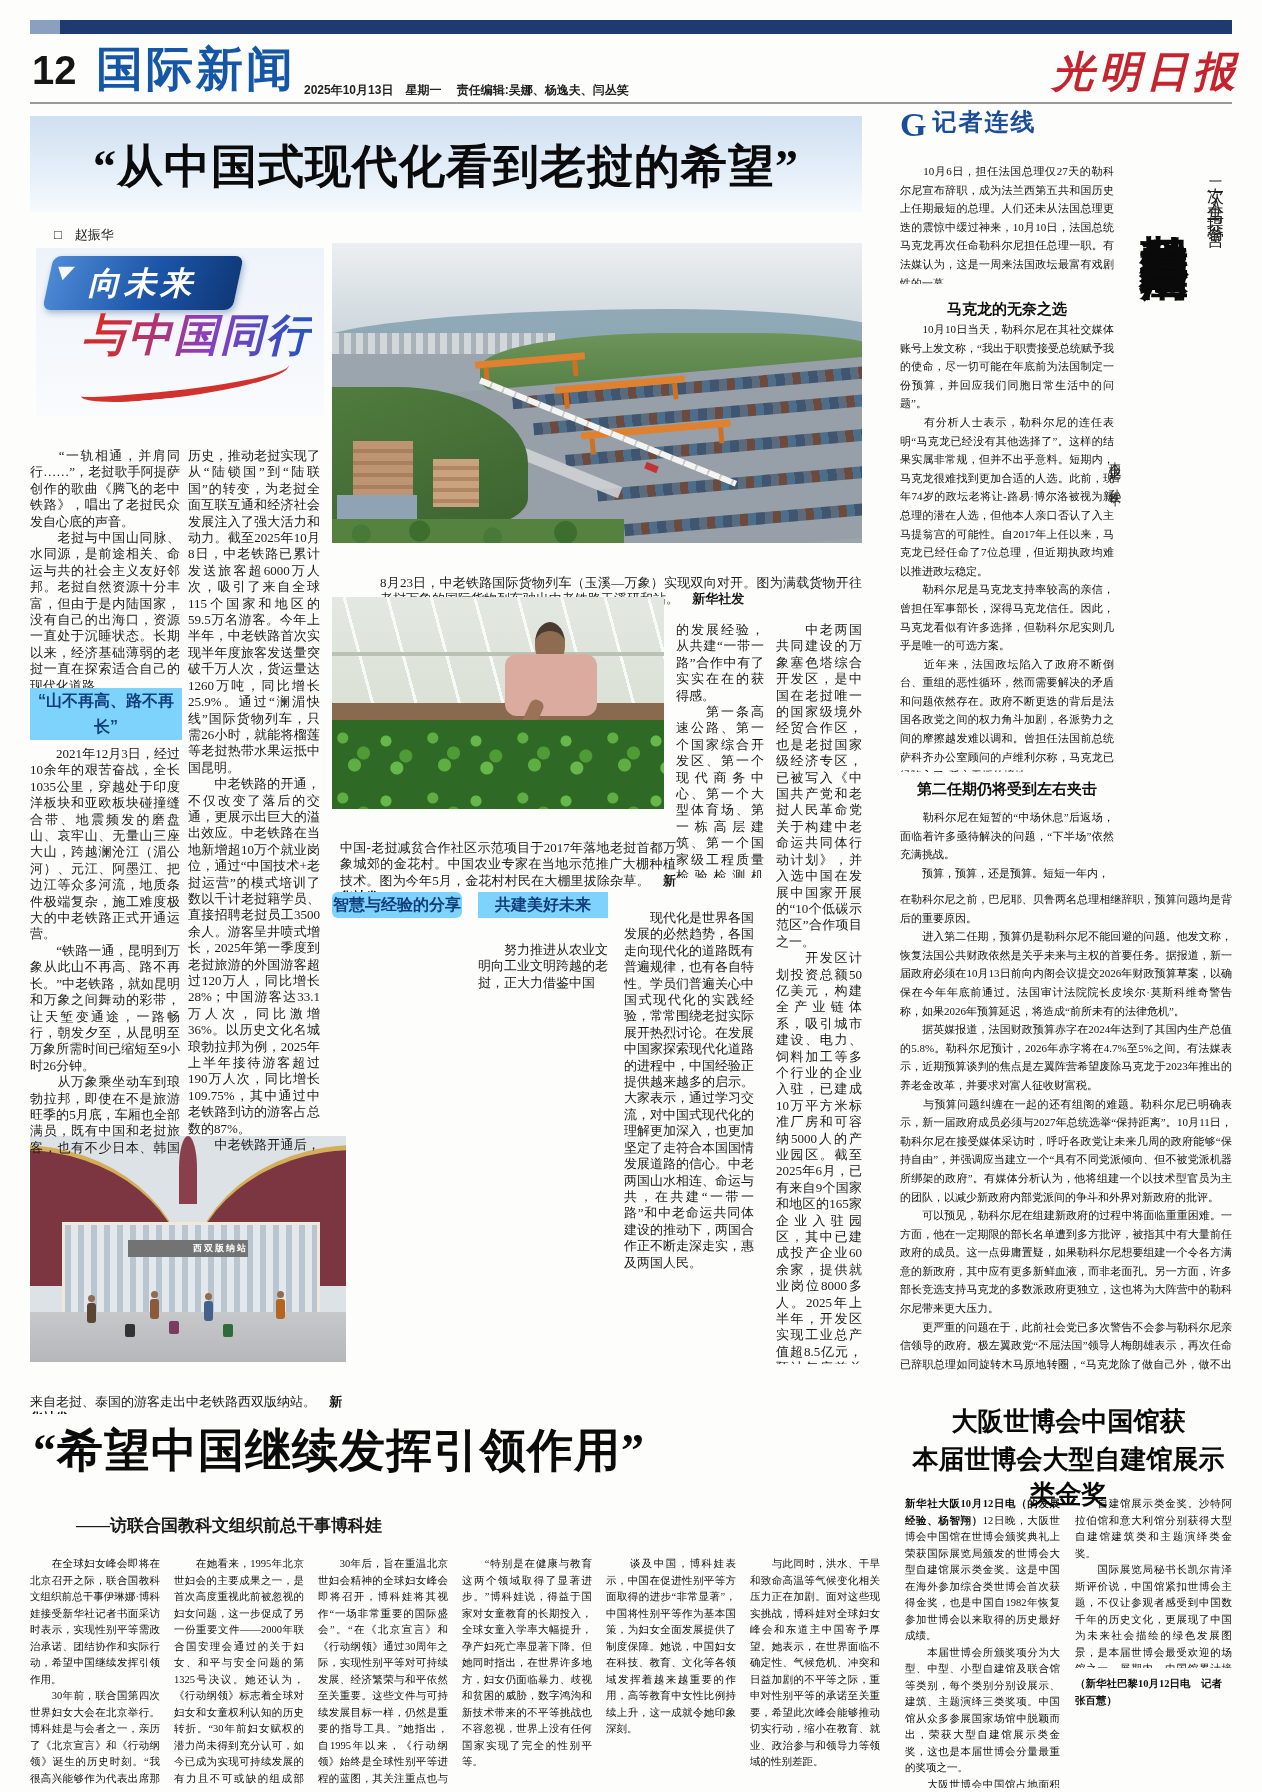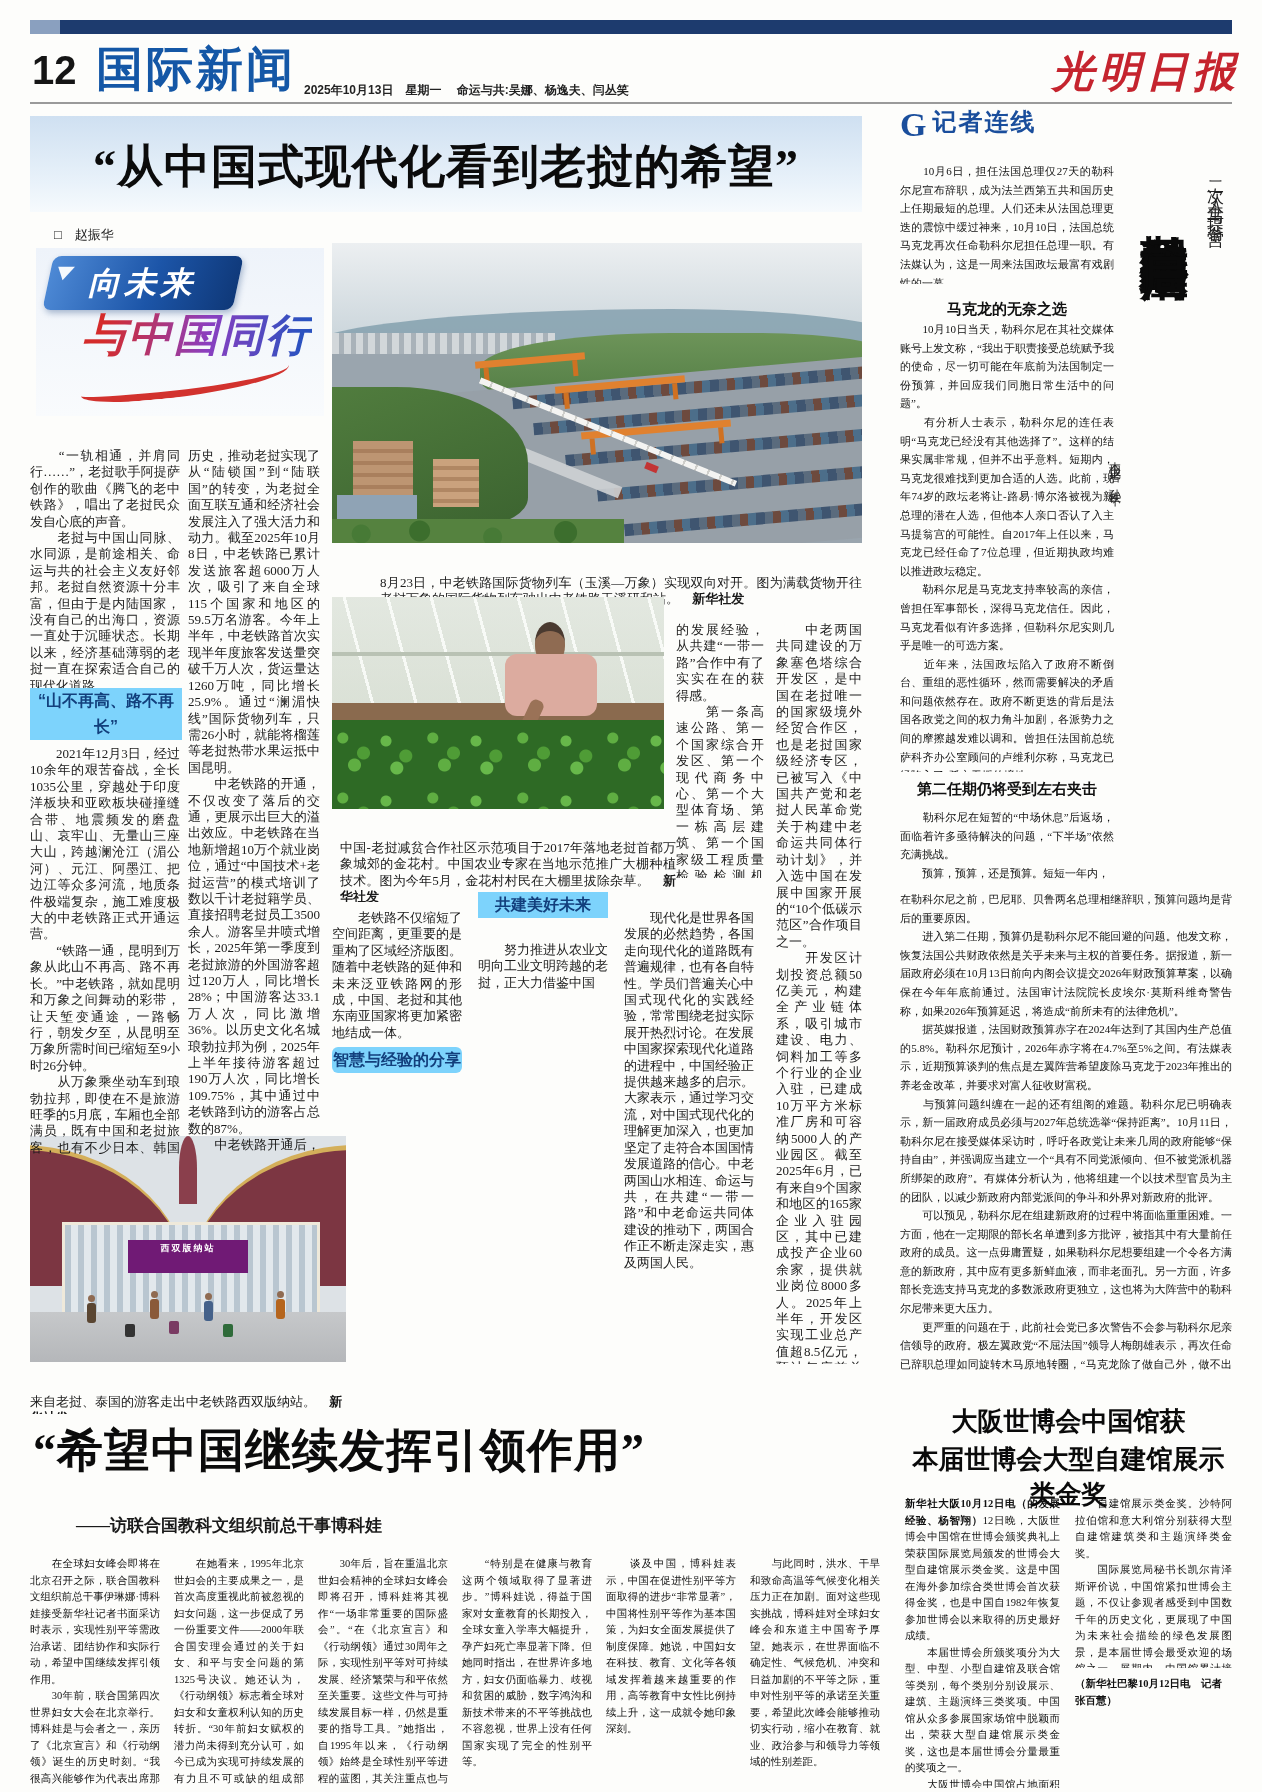--- a/index.html
+++ b/index.html
@@ -70,22 +70,22 @@
   .p2-arm{position:absolute;left:58%;top:48%;width:14px;height:34px;background:#9a7257;border-radius:6px;transform:rotate(25deg);}
   .p2-crops{position:absolute;left:0;top:58%;width:100%;height:42%;background-color:#2e6a25;
      background-image:radial-gradient(circle at 12% 30%,#5fae42 0 5px,transparent 6px),radial-gradient(circle at 35% 55%,#4f9c36 0 6px,transparent 7px),radial-gradient(circle at 60% 35%,#67b84a 0 5px,transparent 6px),radial-gradient(circle at 82% 60%,#4f9c36 0 6px,transparent 7px),radial-gradient(circle at 25% 75%,#5fae42 0 6px,transparent 7px),radial-gradient(circle at 72% 80%,#67b84a 0 6px,transparent 7px);background-size:90px 60px;}
   
   .photo3{left:30px;top:1136px;width:316px;height:226px;background:#dde2e6;overflow:hidden;}
   .p3-roofL{position:absolute;left:-6%;top:4%;width:56%;height:60%;background:#7c3642;border-radius:0 95% 0 0/0 100% 0 0;border-top:5px solid #d4af5a;}
   .p3-roofR{position:absolute;right:-6%;top:4%;width:56%;height:60%;background:#7c3642;border-radius:95% 0 0 0/100% 0 0 0;border-top:5px solid #d4af5a;}
   .p3-spire{position:absolute;left:47%;top:0;width:6%;height:30%;background:#8a3f4c;border-radius:50% 50% 0 0;}
   .p3-facade{position:absolute;left:10%;top:38%;width:80%;height:40%;
      background:repeating-linear-gradient(90deg,#b9c6d0 0 6px,#e2e8ec 6px 13px);border:3px solid #efe9da;}
-  .p3-sign{position:absolute;left:31%;top:46%;width:38%;height:33px;background:#701a75;color:#fff;
-     font-size:9px;line-height:17px;text-align:center;font-weight:bold;letter-spacing:2px;}
+  .p3-sign{position:absolute;left:31%;top:46%;width:38%;height:17px;background:#737373;color:#fff;
+     font-size:9px;line-height:17px;text-align:right;font-weight:bold;letter-spacing:2px;}
   .p3-plaza{position:absolute;left:0;top:78%;width:100%;height:22%;background:linear-gradient(180deg,#c6c8ca,#b5b7ba);}
   .p3-person{position:absolute;width:9px;height:20px;border-radius:3px;}
   .p3-person:before{content:"";position:absolute;left:1px;top:-8px;width:7px;height:7px;border-radius:50%;background:#8f6b52;}
   .p3-lug{position:absolute;width:10px;height:13px;border-radius:2px;}
   
   .rlogo-g{font-size:34px;font-weight:900;color:#1a4e9c;font-family:"Liberation Serif",serif;}
   .rlogo-t{font-size:24px;font-weight:900;color:#1a4e9c;font-family:"Liberation Sans",sans-serif;letter-spacing:2px;vertical-align:6px;margin-left:6px;}
   .rsub{font-family:"Liberation Sans",sans-serif;font-weight:900;font-size:15px;text-align:center;color:#111;}
   .vert{writing-mode:vertical-rl;text-orientation:upright;}
   .vtitle{font-size:48px;font-weight:900;letter-spacing:2px;color:#0a0a0a;}
@@ -99,21 +99,21 @@
 </head>
 <body>
 
 <div class="abs topbar">
     <span class="cap"></span>
   </div>
 <div class="abs pagenum">12</div>
 <div class="abs section">国际新闻</div>
 <div class="abs dateline">
   <span>2025年10月13日　星期一</span>　
-  <span>命运与共:吴娜、杨逸夫、闫丛笑</span>
+  <span>责任编辑:吴娜、杨逸夫、闫丛笑</span>
 </div>
 <div class="abs masthead">光明日报</div>
 <div class="abs hrule"></div>
 
 <div class="abs hbox"></div>
 <div class="abs h1">“从中国式现代化看到老挝的希望”</div>
 <div class="abs byline">□　赵振华</div>
 
 <div class="abs logo">
   <div class="logo-banner"></div>
@@ -202,21 +202,20 @@
 　　第一条高速公路、第一个国家综合开发区、第一个现代商务中心、第一个大型体育场、第一栋高层建筑、第一个国家级工程质量检验检测机构……中国企业为老挝经济社会发展作出了重要贡献。</div>
 <div class="abs clip" style="left:776px;top:598px;width:86px;height:766px;">
   <div class="kai just pre">　　中老两国共同建设的万象塞色塔综合开发区，是中国在老挝唯一的国家级境外经贸合作区，也是老挝国家级经济专区，已被写入《中国共产党和老挝人民革命党关于构建中老命运共同体行动计划》，并入选中国在发展中国家开展的“10个低碳示范区”合作项目之一。
 　　开发区计划投资总额50亿美元，构建全产业链体系，吸引城市建设、电力、饲料加工等多个行业的企业入驻，已建成10万平方米标准厂房和可容纳5000人的产业园区。截至2025年6月，已有来自9个国家和地区的165家企业入驻园区，其中已建成投产企业60余家，提供就业岗位8000多人。2025年上半年，开发区实现工业总产值超8.5亿元，预计年底前总产值有望迈上1.5万人。
 　　这些喜人的数据背后，是一股股改变人生的力量。在开发区工作的老挝姑娘告诉笔者，如今每月收入是过去的数倍，她笑着说，过不了多久就能把父母从农村老家接过来住”。
 　　她们都说，是开发区改变了自己的命运。对更多老挝民众来说，正是中老命运共同体的建设，助推着老挝人民的现代化梦想，也让幸福的生活不再遥不可及。</div>
 
 </div>
 
 <div class="abs clip" style="left:332px;top:886px;width:130px;height:478px;">
-  <div class="kai just pre">　　老铁路不仅缩短了空间距离，更重要的是重构了区域经济版图。随着中老铁路的延伸和未来泛亚铁路网的形成，中国、老挝和其他东南亚国家将更加紧密地结成一体。</div>
   <div class="bluehead" style="margin:6px 0;border-radius:6px;">智慧与经验的分享</div>
 </div>
 <div class="abs clip" style="left:478px;top:886px;width:130px;height:478px;">
   <div class="bluehead" style="margin:6px 0;">共建美好未来</div>
   <div class="kai just pre">　　努力推进从农业文明向工业文明跨越的老挝，正大力借鉴中国</div>
 </div>
 <div class="abs kai just pre clip" style="left:624px;top:886px;width:130px;height:478px;">　　现代化是世界各国发展的必然趋势，各国走向现代化的道路既有普遍规律，也有各自特性。学员们普遍关心中国式现代化的实践经验，常常围绕老挝实际展开热烈讨论。在发展中国家探索现代化道路的进程中，中国经验正提供越来越多的启示。大家表示，通过学习交流，对中国式现代化的理解更加深入，也更加坚定了走符合本国国情发展道路的信心。中老两国山水相连、命运与共，在共建“一带一路”和中老命运共同体建设的推动下，两国合作正不断走深走实，惠及两国人民。</div>
 
 <div class="abs" style="left:900px;top:106px;">
   <span class="rlogo-g">G</span><span class="rlogo-t">记者连线</span>

